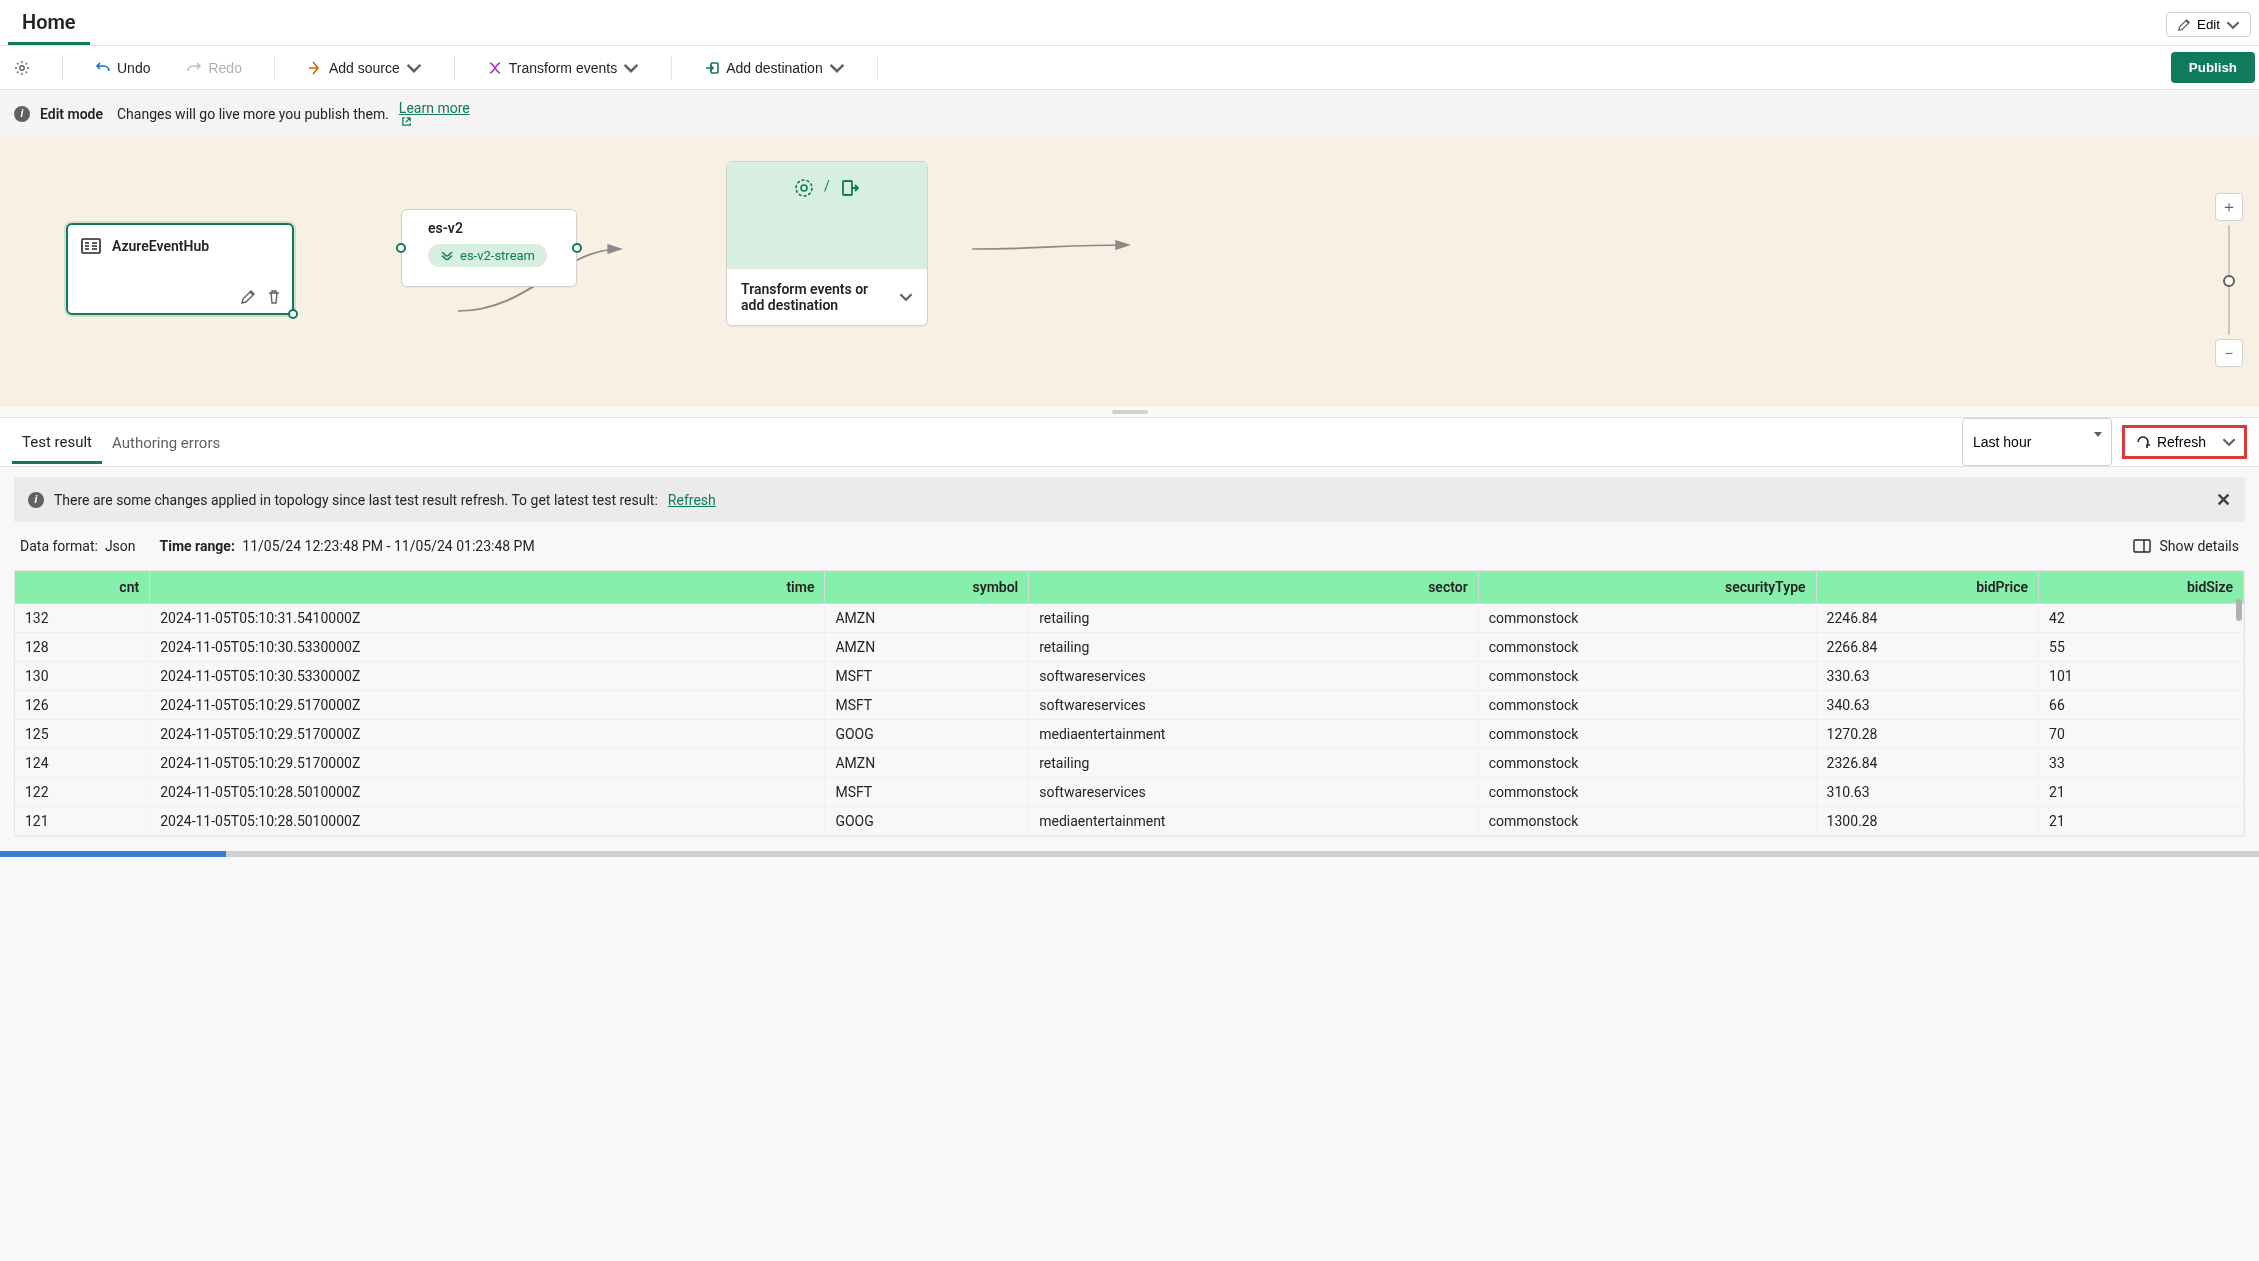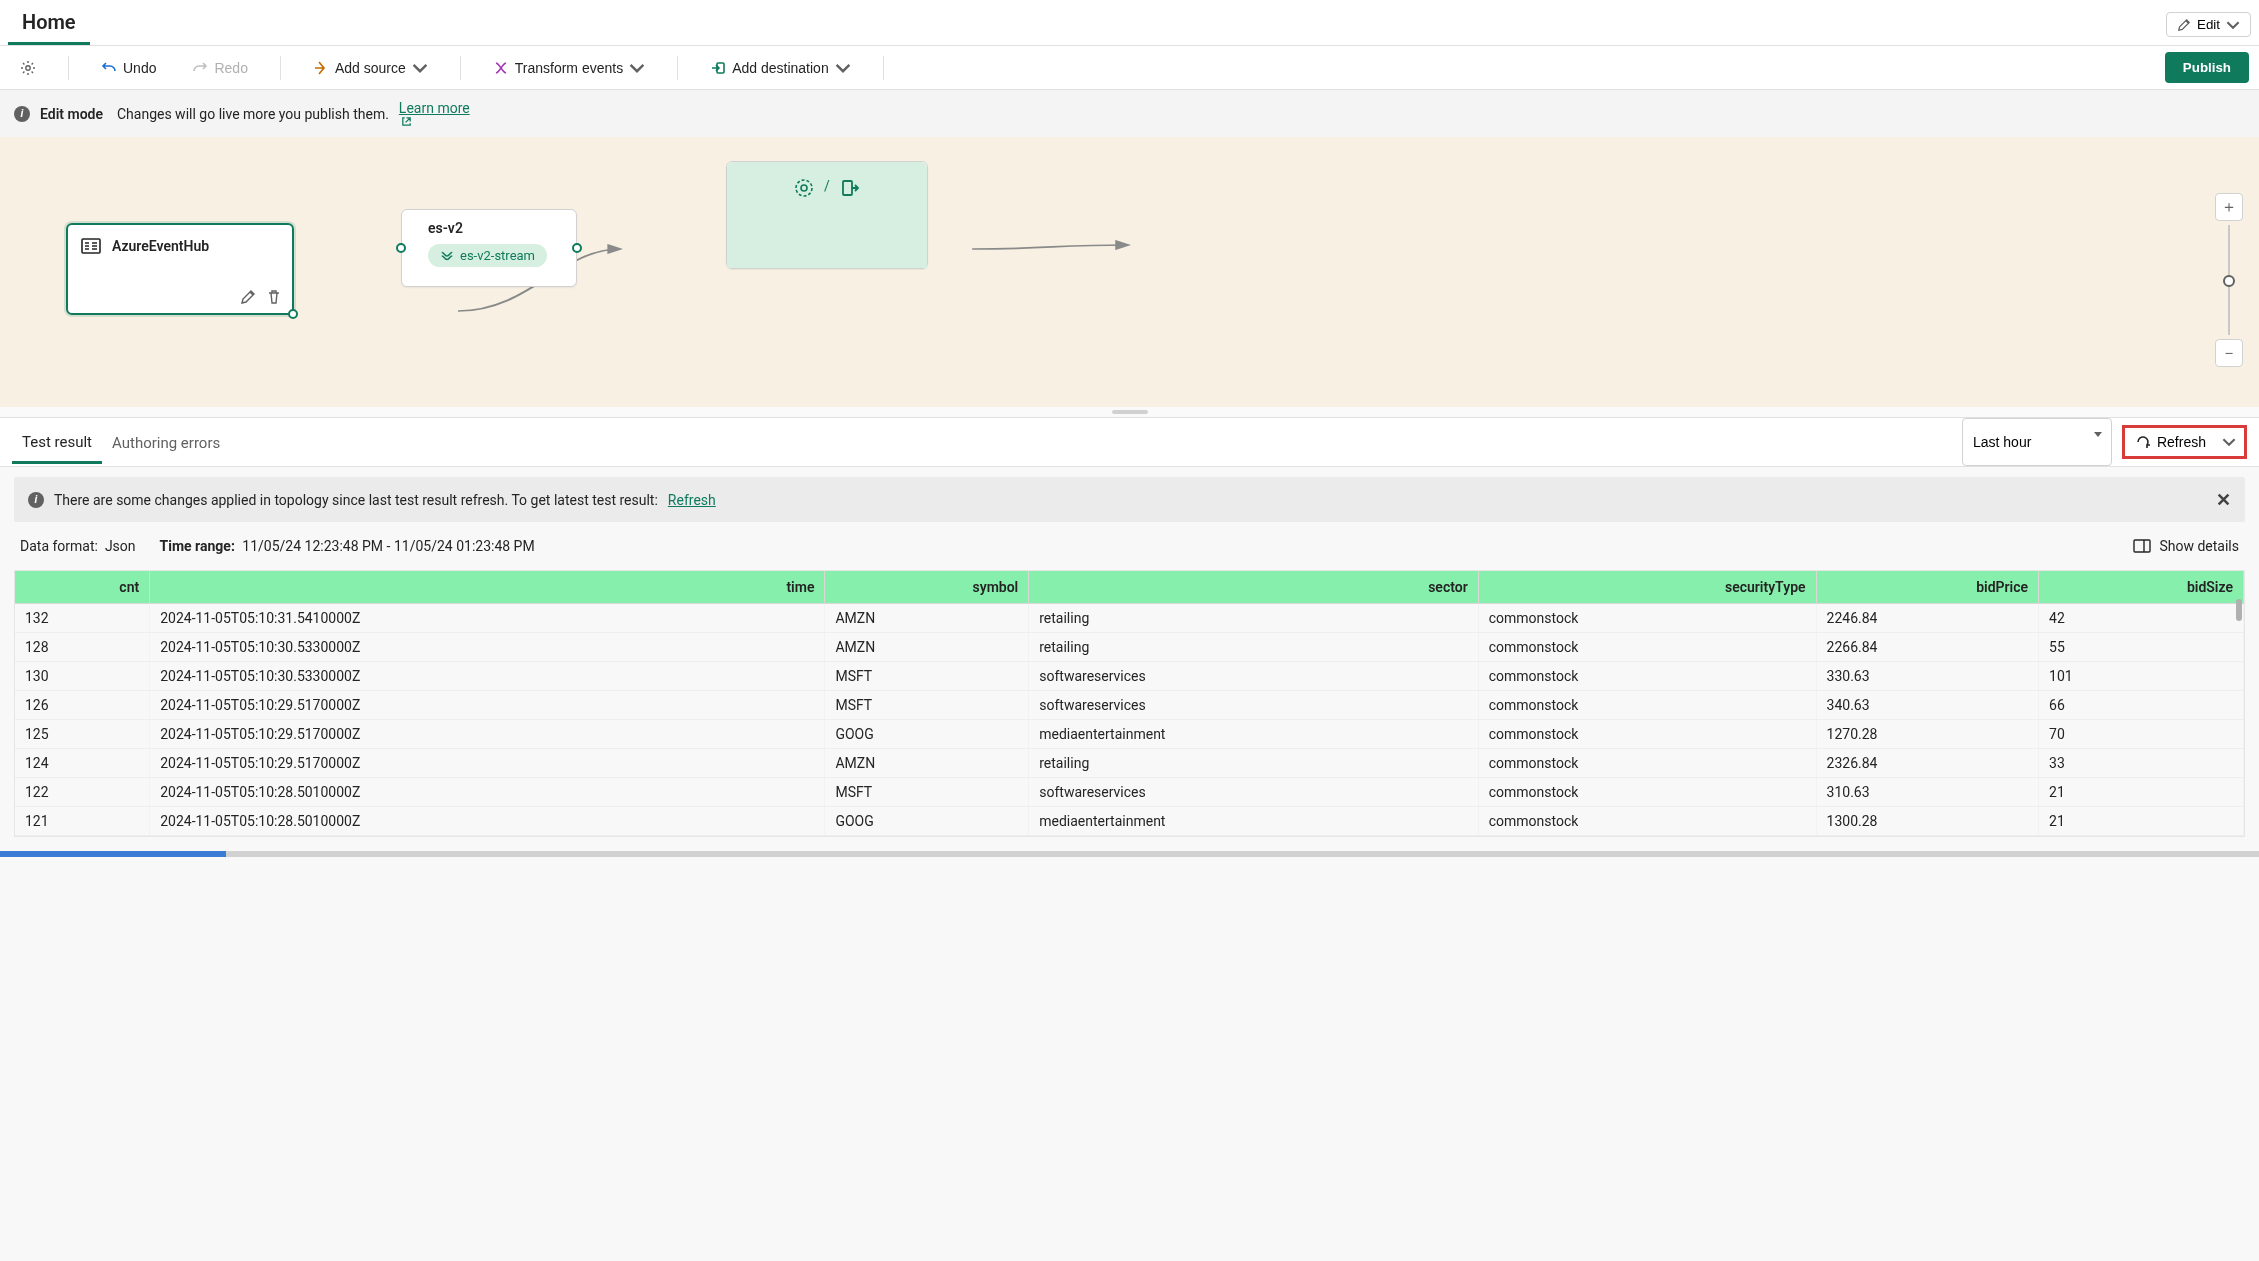--- a/index.html
+++ b/index.html
@@ -11,21 +11,21 @@
   }
   .app { width: 100%; height: 100vh; display: flex; flex-direction: column; }
 
   
   .top-row { display:flex; align-items:center; justify-content:space-between; padding: 4px 8px 0 8px; background:#fff; border-bottom:1px solid #e1e1e1;}
   .tab-home { font-size:20px; font-weight:600; color:#242424; padding:6px 14px 8px 14px; border-bottom:3px solid #0f7b5c; display:inline-block; cursor:pointer;}
   .edit-btn { display:flex; align-items:center; gap:6px; border:1px solid #d1d1d1; background:#fff; padding:4px 10px; border-radius:4px; cursor:pointer;}
   .edit-btn svg { width:14px; height:14px; }
 
   
-  .toolbar { display:flex; align-items:center; gap:16px; background:#fff; padding:6px 10px; border-bottom:1px solid #e1e1e1;}
+  .toolbar { display:flex; align-items:center; gap:16px; background:#fff; padding:6px 4px; border-bottom:1px solid #e1e1e1;}
   .tbtn { display:inline-flex; align-items:center; gap:6px; padding:6px 10px; border:none; background:transparent; cursor:pointer; font-size:14px; color:#242424;}
   .tbtn.disabled { color:#b0b0b0; cursor:default;}
   .tbtn svg { width:16px; height:16px; }
   .vdiv { width:1px; height:24px; background:#e1e1e1; margin:0 6px;}
   .publish-btn { margin-left:auto; background:#0f7b5c; color:#fff; border:none; padding:8px 18px; border-radius:4px; font-weight:600; cursor:pointer;}
 
   
   .banner { display:flex; align-items:center; gap:10px; padding:10px 14px; background:#f4f4f4; font-size:14px;}
   .info-icon { width:16px; height:16px; border-radius:50%; background:#616161; color:#fff; display:inline-flex; align-items:center; justify-content:center; font-size:11px; font-weight:700; font-style:italic;}
   .banner .bold { font-weight:600; margin-right:4px;}
@@ -230,20 +230,28 @@
       <div class="dest-top">
         <svg width="20" height="20" viewBox="0 0 20 20">
             <circle cx="10" cy="10" r="8" fill="none" stroke="#0f7b5c" stroke-width="1.6" stroke-dasharray="3 2"></circle>
             <circle cx="10" cy="10" r="3" fill="none" stroke="#0f7b5c" stroke-width="1.6"></circle>
           </svg>
         <span>/</span>
         <svg width="20" height="20" viewBox="0 0 20 20" fill="none" stroke="#0f7b5c" stroke-width="1.8">
             <rect x="3" y="3" width="9" height="14" rx="1"></rect>
             <path d="M12 10h6M15 7l3 3-3 3"></path>
           </svg>
+      </div>
+      <div class="dest-bottom">
+        <span>Transform events or add destination</span>
+        <span class="chev">
+          <svg width="14" height="14" viewBox="0 0 10 10">
+              <path d="M1 3l4 4 4-4" fill="none" stroke="#616161" stroke-width="1.5"></path>
+            </svg>
+        </span>
       </div>
     </div>
 
     <div class="zoom-col">
       <div class="zbtn">＋</div>
       <div class="ztrack">
           <div class="zhandle"></div>
         </div>
       <div class="zbtn">－</div>
     </div>

